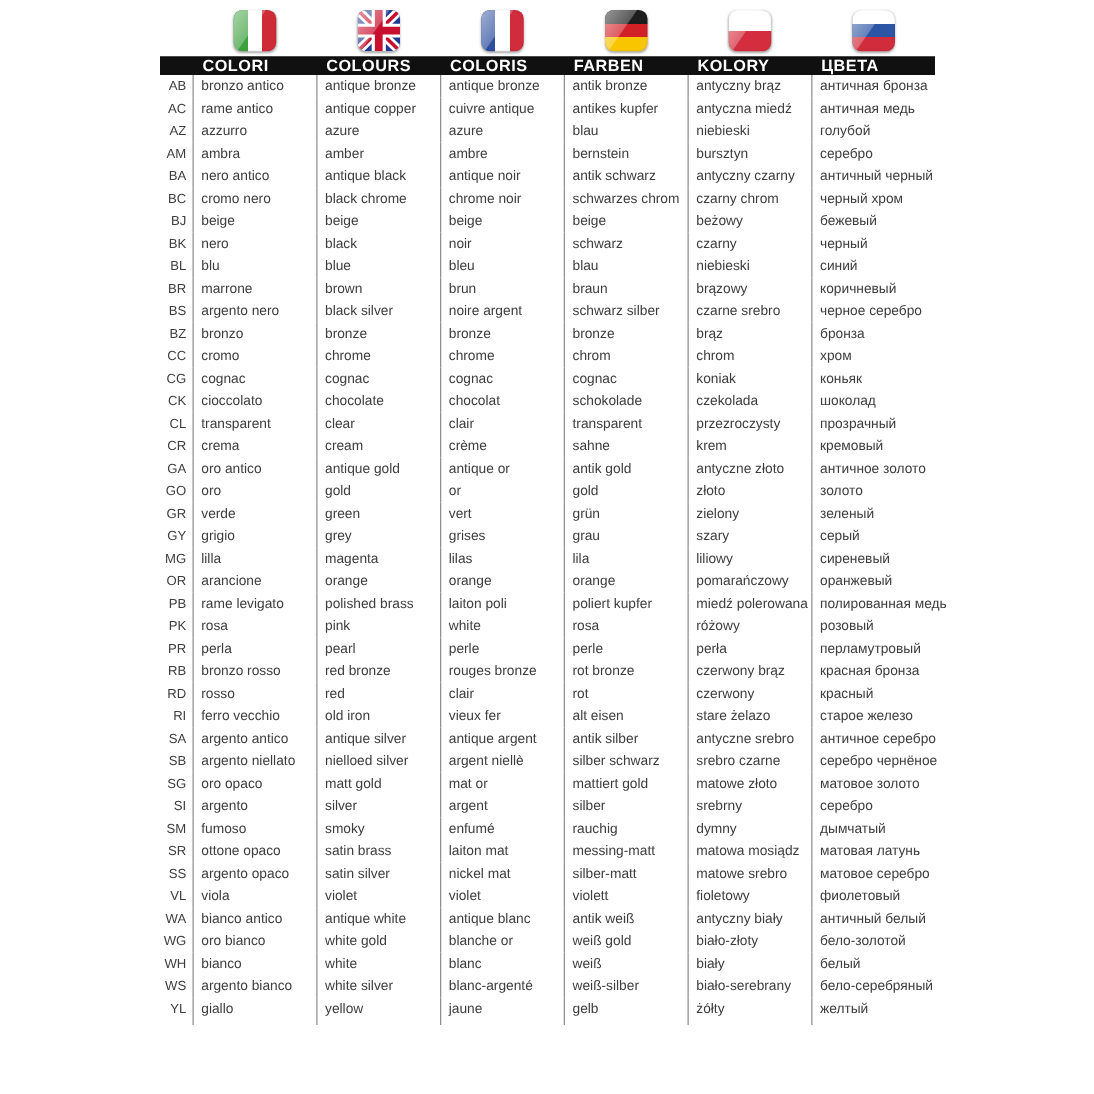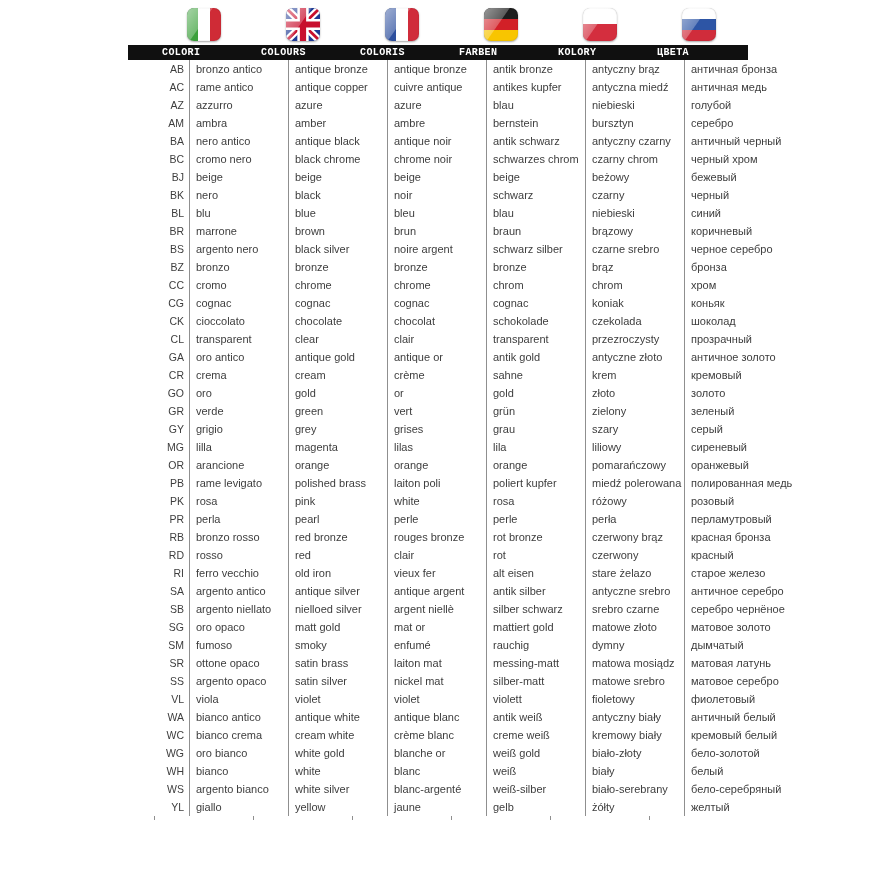--- a/index.html
+++ b/index.html
@@ -27,26 +27,26 @@
   .flag-germany { background:linear-gradient(180deg,#1d1d1d 0 33.4%,#d22027 33.4% 66.6%,#f8c500 66.6% 100%); }
   .flag-poland  { background:linear-gradient(180deg,#ffffff 0 50%,#d42e3e 50% 100%); }
   .flag-russia  { background:linear-gradient(180deg,#ffffff 0 33.4%,#2d55a5 33.4% 66.6%,#d02c3b 66.6% 100%); }
 
   
   .header-bar {
     display:grid; grid-template-columns:26px repeat(6,99px);
     height:15px; background:#101010; align-items:center;
   }
   .hcell {
-    color:#ffffff; font-size:10px; font-weight:700; letter-spacing:.4px;
-    padding-left:8px; line-height:15px; white-space:nowrap;font-family:Liberation Mono, monospace;
+    color:#ffffff; font-size:13px; font-weight:700; letter-spacing:.4px;
+    padding-left:8px; line-height:15px; white-space:nowrap;
   }
 
   
-  .tbody { display:block;margin-left:35px; }
+  .tbody { display:block; }
   .row { display:grid; grid-template-columns:26px repeat(6,99px); height:18px; }
   .cell {
     font-size:11px; color:#3d3d3d; line-height:18px; white-space:nowrap;
     padding-left:6px; border-left:1px solid #8f8f8f; overflow:visible;
   }
   .cell.code {
     border-left:none; text-align:right; padding-left:0; padding-right:5px;
     font-size:10.5px; color:#3d3d3d;
   }
   
@@ -236,38 +236,38 @@
         <div class="row">
           <div class="cell code">CL</div>
           <div class="cell">transparent</div>
           <div class="cell">clear</div>
           <div class="cell">clair</div>
           <div class="cell">transparent</div>
           <div class="cell">przezroczysty</div>
           <div class="cell">прозрачный</div>
         </div>
         <div class="row">
+          <div class="cell code">CR</div>
+          <div class="cell">crema</div>
+          <div class="cell">cream</div>
+          <div class="cell">crème</div>
+          <div class="cell">sahne</div>
+          <div class="cell">krem</div>
+          <div class="cell">кремовый</div>
+        </div>
+        <div class="row">
           <div class="cell code">GA</div>
           <div class="cell">oro antico</div>
           <div class="cell">antique gold</div>
           <div class="cell">antique or</div>
           <div class="cell">antik gold</div>
           <div class="cell">antyczne złoto</div>
           <div class="cell">античное золото</div>
         </div>
         <div class="row">
-          <div class="cell code">CR</div>
-          <div class="cell">crema</div>
-          <div class="cell">cream</div>
-          <div class="cell">crème</div>
-          <div class="cell">sahne</div>
-          <div class="cell">krem</div>
-          <div class="cell">кремовый</div>
-        </div>
-        <div class="row">
           <div class="cell code">GO</div>
           <div class="cell">oro</div>
           <div class="cell">gold</div>
           <div class="cell">or</div>
           <div class="cell">gold</div>
           <div class="cell">złoto</div>
           <div class="cell">золото</div>
         </div>
         <div class="row">
           <div class="cell code">GR</div>
@@ -380,20 +380,29 @@
         <div class="row">
           <div class="cell code">SG</div>
           <div class="cell">oro opaco</div>
           <div class="cell">matt gold</div>
           <div class="cell">mat or</div>
           <div class="cell">mattiert gold</div>
           <div class="cell">matowe złoto</div>
           <div class="cell">матовое золото</div>
         </div>
         <div class="row">
+          <div class="cell code">SI</div>
+          <div class="cell">argento</div>
+          <div class="cell">silver</div>
+          <div class="cell">argent</div>
+          <div class="cell">silber</div>
+          <div class="cell">srebrny</div>
+          <div class="cell">серебро</div>
+        </div>
+        <div class="row">
           <div class="cell code">SM</div>
           <div class="cell">fumoso</div>
           <div class="cell">smoky</div>
           <div class="cell">enfumé</div>
           <div class="cell">rauchig</div>
           <div class="cell">dymny</div>
           <div class="cell">дымчатый</div>
         </div>
         <div class="row">
           <div class="cell code">SR</div>
@@ -425,29 +434,20 @@
         <div class="row">
           <div class="cell code">WA</div>
           <div class="cell">bianco antico</div>
           <div class="cell">antique white</div>
           <div class="cell">antique blanc</div>
           <div class="cell">antik weiß</div>
           <div class="cell">antyczny biały</div>
           <div class="cell">античный белый</div>
         </div>
         <div class="row">
-          <div class="cell code">WC</div>
-          <div class="cell">bianco crema</div>
-          <div class="cell">cream white</div>
-          <div class="cell">crème blanc</div>
-          <div class="cell">creme weiß</div>
-          <div class="cell">kremowy biały</div>
-          <div class="cell">кремовый белый</div>
-        </div>
-        <div class="row">
           <div class="cell code">WG</div>
           <div class="cell">oro bianco</div>
           <div class="cell">white gold</div>
           <div class="cell">blanche or</div>
           <div class="cell">weiß gold</div>
           <div class="cell">biało-złoty</div>
           <div class="cell">бело-золотой</div>
         </div>
         <div class="row">
           <div class="cell code">WH</div>

